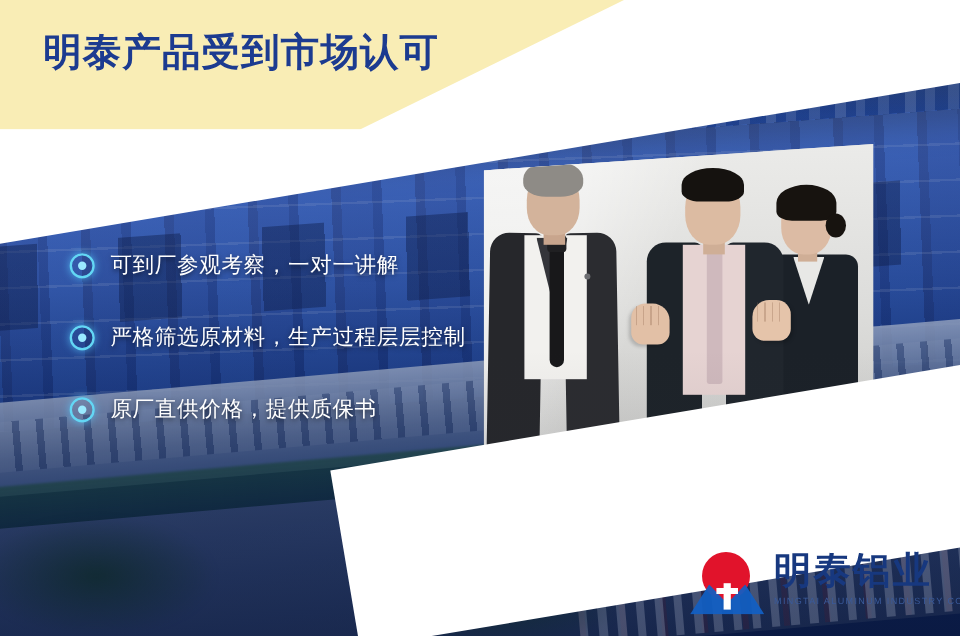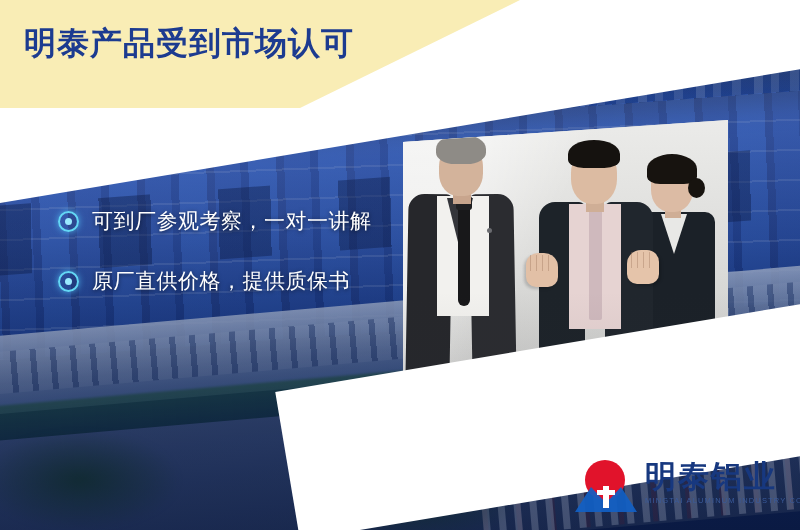--- a/index.html
+++ b/index.html
@@ -127,21 +127,21 @@
     transform-origin:0 0;
   }
   .white-diag-top{
     position:absolute;left:380px;top:-34px;width:520px;height:60px;
     background:#ffffff;
     transform:rotate(-9.5deg);
     transform-origin:0 0;
   }
 
   #page-title{
-    position:absolute;left:24px;top:22px;
+    position:absolute;left:36px;top:22px;
     font-family:"DejaVu Sans","Liberation Sans",sans-serif;
     font-size:32px;font-weight:bold;letter-spacing:1px;
     color:#1c3b90;
     white-space:nowrap;
     z-index:6;
   }
 
   
   #bullets{
     position:absolute;left:58px;top:206px;
@@ -158,21 +158,21 @@
     margin-right:13px;flex:none;
     box-shadow:0 0 7px rgba(90,200,255,.75);
   }
   .bullet-icon::after{
     content:"";position:absolute;left:50%;top:50%;
     width:7px;height:7px;margin:-3.5px 0 0 -3.5px;
     border-radius:50%;background:#9ae9ff;
   }
   .bullet-text{
     font-family:Liberation Serif, serif;
-    font-size:21px;color:#ffffff;white-space:nowrap;
+    font-size:18px;color:#ffffff;white-space:nowrap;
     text-shadow:0 1px 4px rgba(0,0,0,.6);
     letter-spacing:.5px;
   }
 
   
   #photo-panel{
     position:absolute;left:403px;top:120px;width:325px;height:312px;
     clip-path:polygon(0 22px,325px 0,325px 290px,0 312px);
     background:linear-gradient(160deg,#e8e8e6 0%,#d6d6d4 40%,#b9b9b7 100%);
     overflow:hidden;z-index:5;
@@ -285,20 +285,24 @@
 
   <div id="page-title">明泰产品受到市场认可</div>
 
   <div id="bullets">
     <div class="bullet-row">
       <span class="bullet-icon"></span>
       <span class="bullet-text">可到厂参观考察，一对一讲解</span>
     </div>
     <div class="bullet-row">
       <span class="bullet-icon"></span>
+      <span class="bullet-text">严格筛选原材料，生产过程层层控制</span>
+    </div>
+    <div class="bullet-row">
+      <span class="bullet-icon"></span>
       <span class="bullet-text">原厂直供价格，提供质保书</span>
     </div>
   </div>
 
   <div id="photo-panel">
     <div class="studio-bg"></div>
 
     <div class="pA-suit-l"></div>
     <div class="pA-suit-r"></div>
     <div class="pA-shirt"></div>

